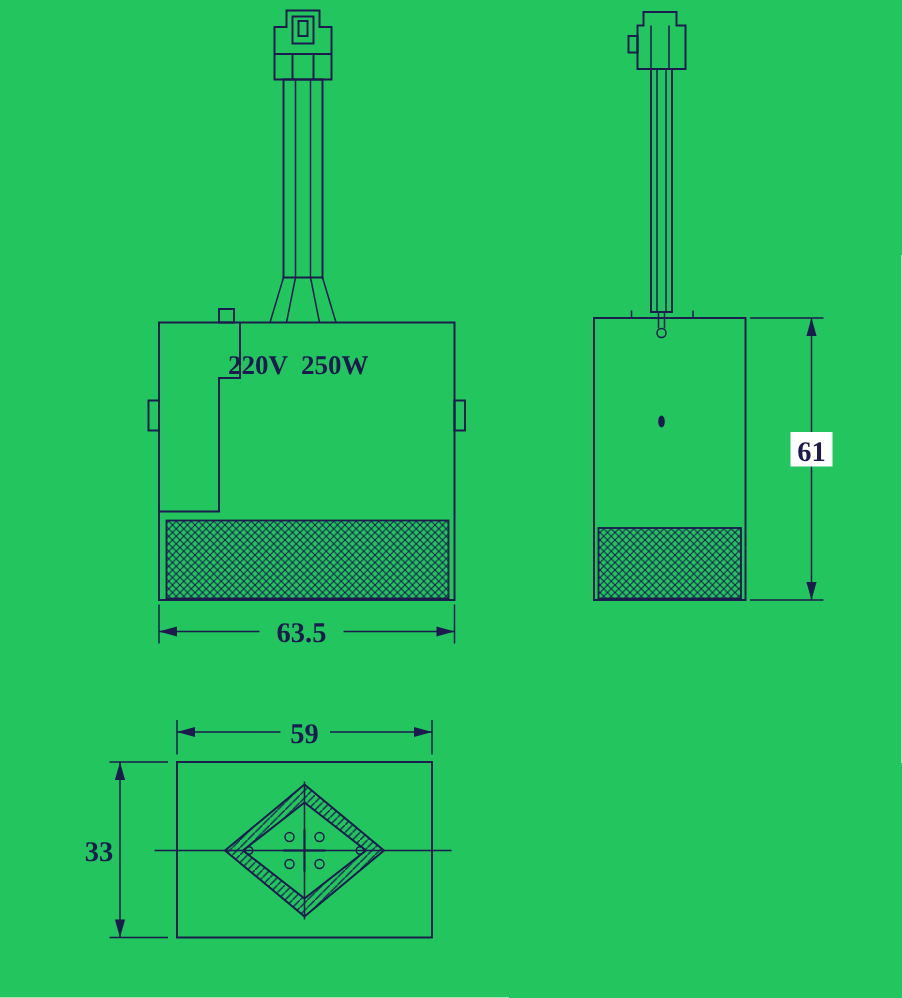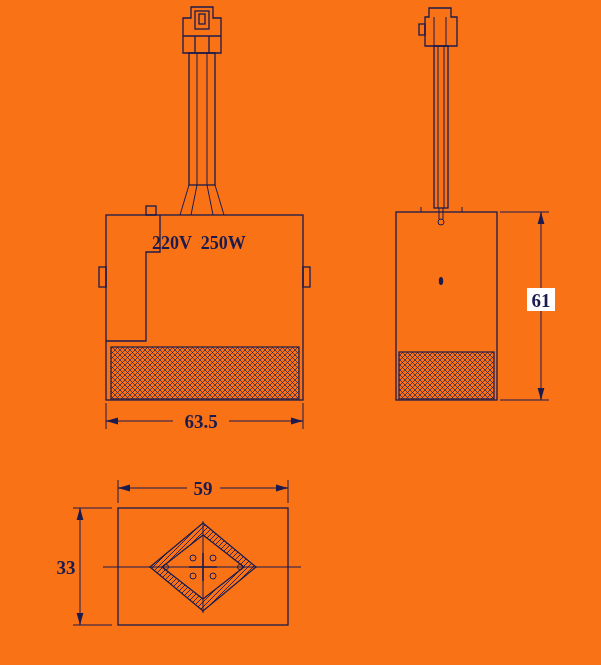--- a/index.html
+++ b/index.html
@@ -1,17 +1,17 @@
 <!DOCTYPE html>
 <html style="--ink: #1b1b4e;"><head>
 <meta charset="utf-8">
 <title>Technical Drawing</title>
 <style>
   html,body{margin:0;padding:0;background:#fff;}
-  .sheet{position:relative;width:601px;height:665px;background:#f97316;overflow:hidden;}
+  .sheet{position:relative;width:601px;height:665px;background:#22c55e;overflow:hidden;}
   svg{display:block;color:var(--ink,#1b1b4e);}
   .ln{fill:none;stroke:currentColor;stroke-width:1.3px;stroke-linejoin:miter;}
   .lnt{fill:none;stroke:currentColor;stroke-width:1px;}
   .dim line{stroke:currentColor;stroke-width:1px;fill:none;}
   .dim polygon{fill:currentColor;stroke:none;}
   text{fill:currentColor;font-family:"Liberation Serif","DejaVu Serif",serif;}
   .dimtxt{font-size:19px;font-weight:bold;}
   .lbl{font-size:18px;white-space:pre;font-weight:bold;}
   .solid{fill:currentColor;stroke:none;}
 </style>

